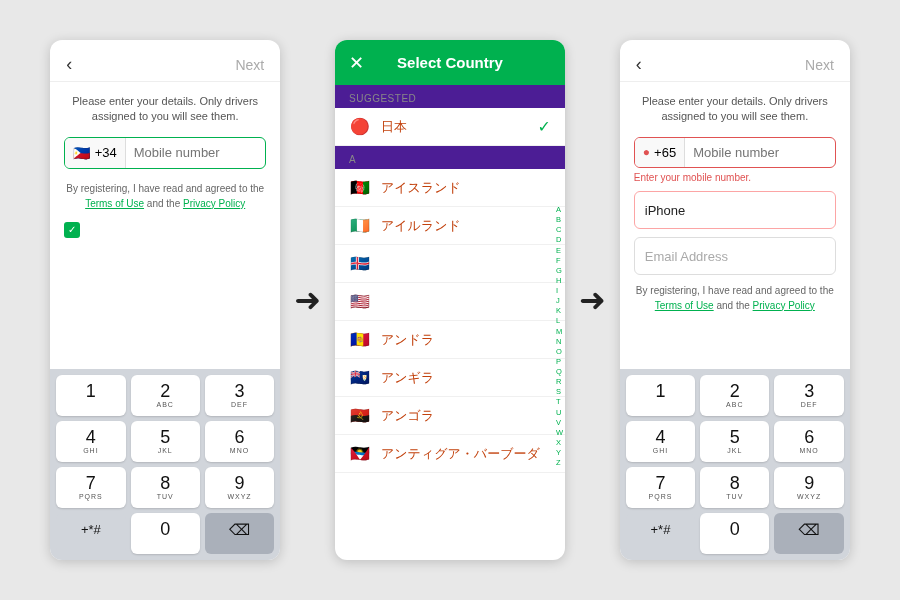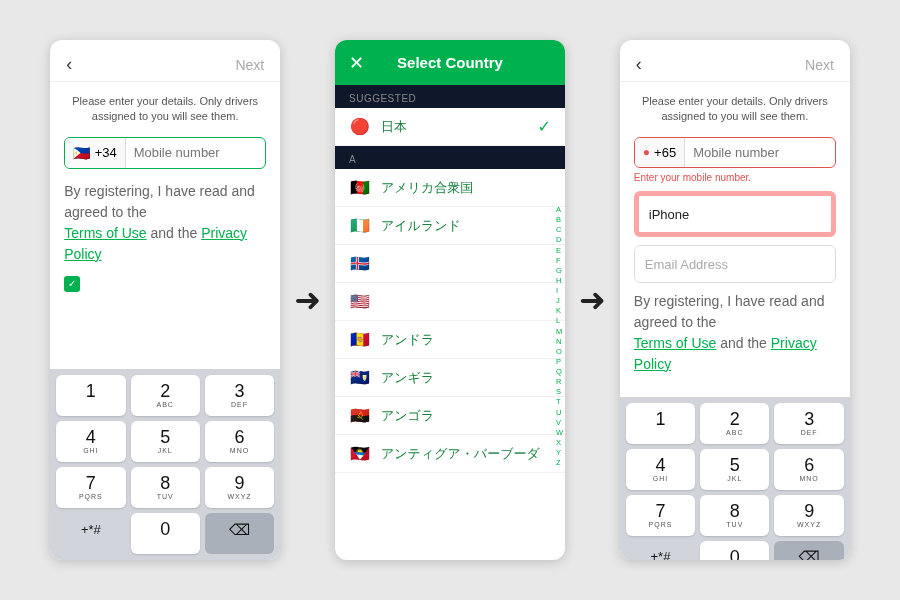--- a/index.html
+++ b/index.html
@@ -79,23 +79,23 @@
     .phone-input-field {
       border: none;
       outline: none;
       font-size: 13px;
       padding: 7px 8px;
       color: #be185d;
       width: 100%;
       background: transparent;
     }
     .terms-text {
-      font-size: 14px;
+      font-size: 10px;
       color: #666;
-      text-align: left;
+      text-align: center;
       margin-bottom: 10px;
       line-height: 1.5;
     }
     .terms-link {
       color: #00b14f;
       text-decoration: underline;
     }
     .promo-row {
       display: flex;
       align-items: flex-start;
@@ -196,39 +196,39 @@
     }
     .modal-title {
       color: white;
       font-size: 15px;
       font-weight: 600;
     }
     .section-label {
       font-size: 10px;
       color: #888;
       padding: 8px 14px 4px;
-      background: #0f172a;
+      background: #4c1d95;
       text-transform: uppercase;
       letter-spacing: 0.5px;
     }
     .country-item {
       display: flex;
       align-items: center;
       padding: 9px 14px;
       border-bottom: 1px solid #f0f0f0;
       gap: 10px;
     }
     .country-flag {
       font-size: 16px;
       width: 22px;
       text-align: center;
     }
     .country-name {
       font-size: 13px;
-      color: #15803d;
+      color: #c2410c;
       flex: 1;
     }
     .checkmark {
       color: #00b14f;
       font-size: 16px;
     }
     .alphabet-bar {
       position: absolute;
       right: 2px;
       top: 120px;
@@ -247,21 +247,21 @@
     .right-phone .phone-input-row {
       border-color: #e05252;
     }
     .error-text {
       font-size: 10px;
       color: #e05252;
       margin-bottom: 8px;
       margin-top: -8px;
     }
     .device-input-row {
-      border: 5px solid #fca5a5;
+      border: 1px solid #fca5a5;
       border-radius: 6px;
       padding: 9px 10px;
       margin-bottom: 8px;
     }
     .device-input-text {
       font-size: 13px;
       color: #222;
     }
     .email-input-row {
       border: 1px solid #ddd;
@@ -371,21 +371,21 @@
       <div class="section-label">SUGGESTED</div>
       <div class="country-item">
         <span class="country-flag">🔴</span>
         <span class="country-name">日本</span>
         <span class="checkmark">✓</span>
       </div>
       <div class="section-label">A</div>
       <div class="country-list-scroll">
         <div class="country-item">
           <span class="country-flag">🇦🇫</span>
-          <span class="country-name">アメリカ合衆国</span>
+          <span class="country-name">アイスランド</span>
         </div>
         <div class="country-item">
           <span class="country-flag">🇮🇪</span>
           <span class="country-name">アイルランド</span>
         </div>
         <div class="country-item">
           <span class="country-flag">🇮🇸</span>
         </div>
         <div class="country-item">
           <span class="country-flag">🇺🇸</span>

